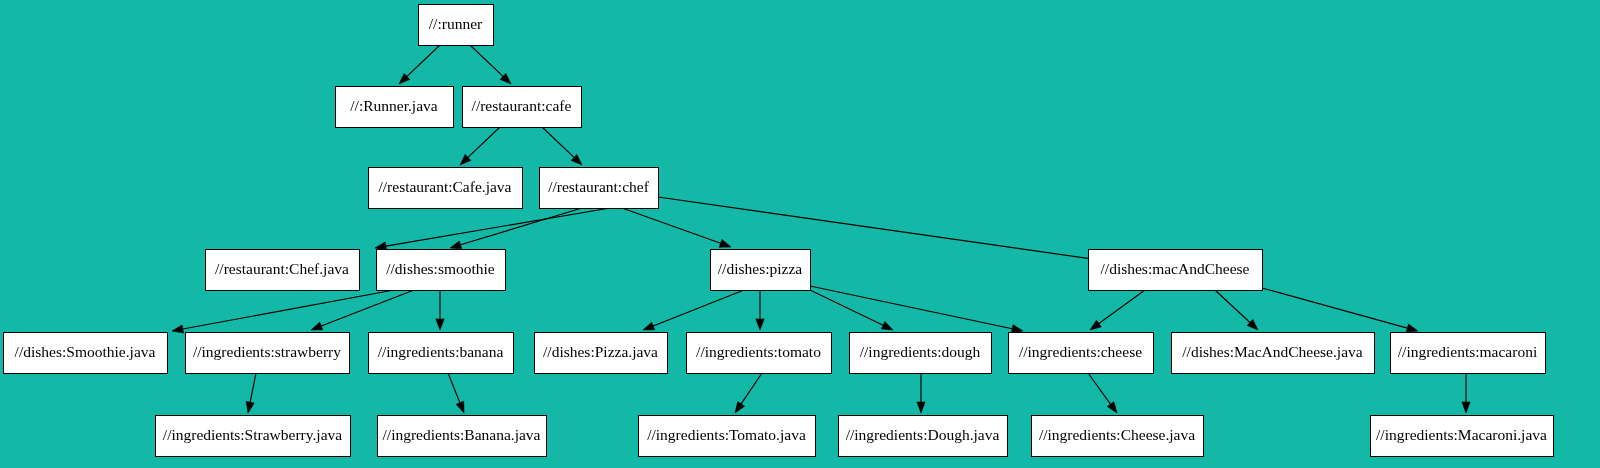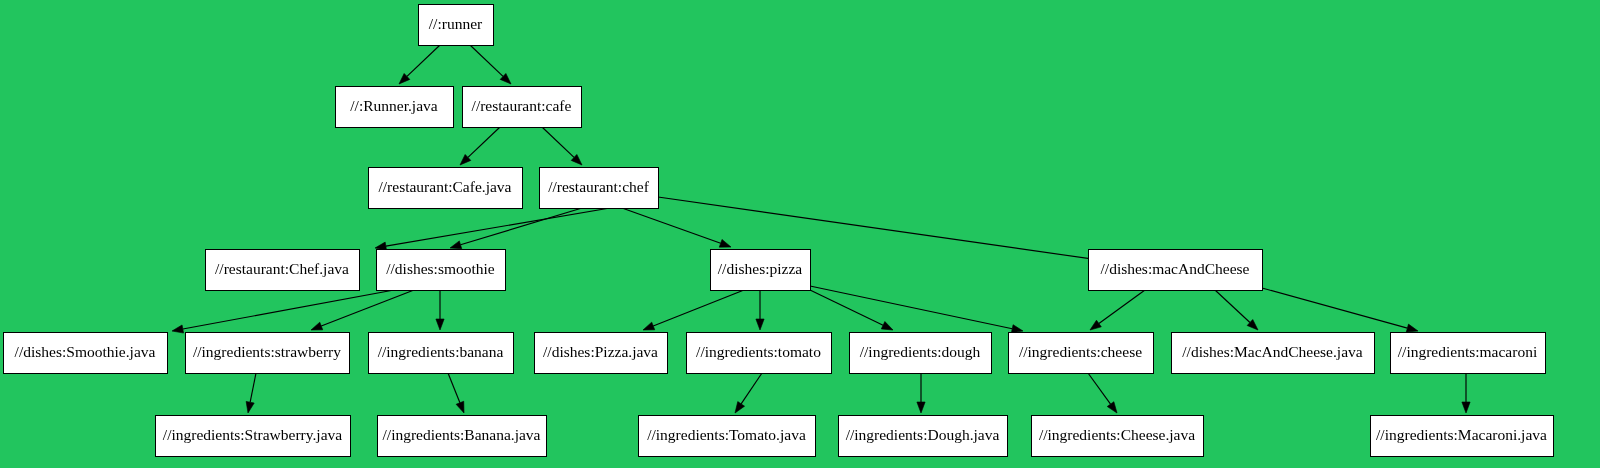--- a/index.html
+++ b/index.html
@@ -4,21 +4,21 @@
 <style>
   html, body {
     margin: 0;
     padding: 0;
     background: #ffffff;
   }
   #graph-root {
     position: relative;
     width: 1600px;
     height: 468px;
-    background: #22c55e;
+    background: #14b8a6;
     font-family: "Liberation Serif", "DejaVu Serif", serif;
     overflow: hidden;
     text-decoration: underline;
   }
   #graph-svg {
     position: absolute;
     left: 0;
     top: 0;
     width: 1600px;
     height: 468px;

